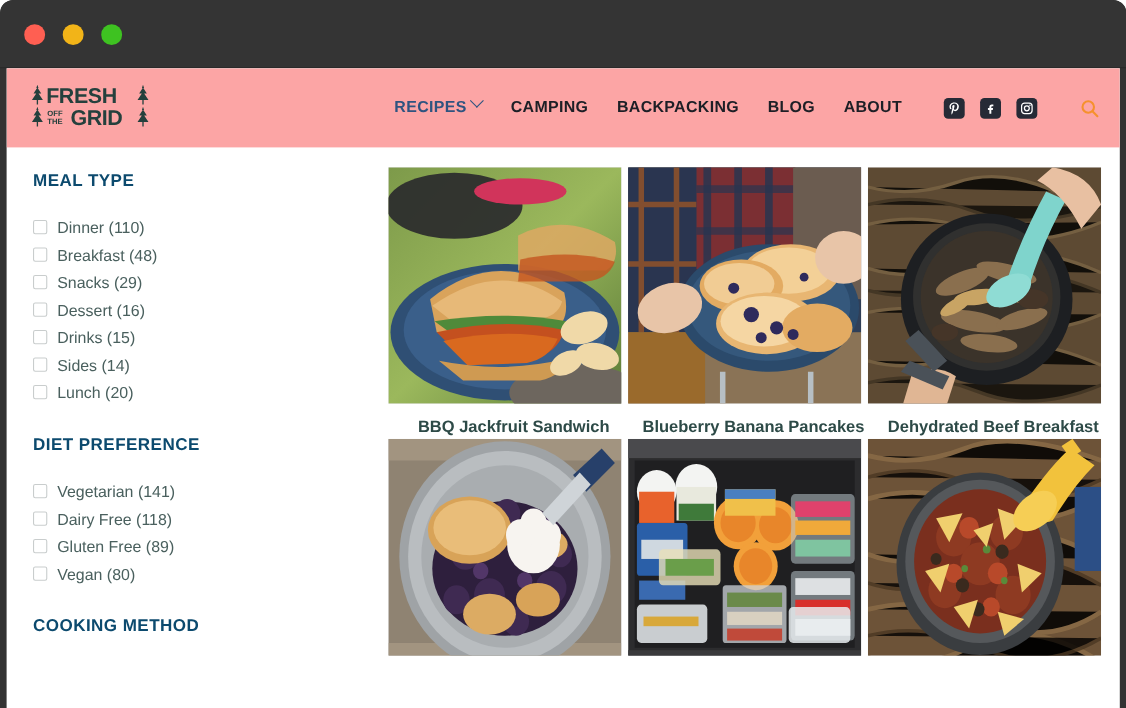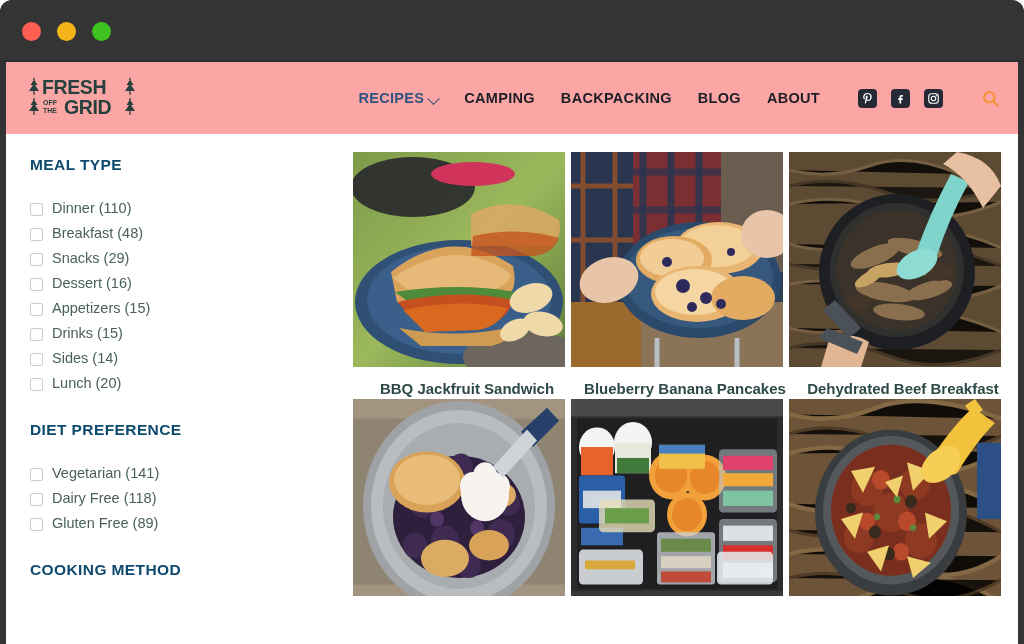--- a/index.html
+++ b/index.html
@@ -53,21 +53,21 @@
   }
   .logo { width: 112px; height: 48px; flex: 0 0 auto; }
 
   .nav {
     margin-left: auto;
     display: flex; align-items: center; gap: 26px;
   }
   .nav-item {
     font-size: 14.5px; font-weight: bold; letter-spacing: .3px;
     color: #1d1f26; white-space: nowrap; cursor: pointer;
-    display: flex; align-items: flex-end; gap: 5px;
+    display: flex; align-items: flex-start; gap: 5px;
   }
   .nav-item.active { color: #2f5480; }
   .chev { display: inline-block; width: 9px; height: 9px;
           border-right: 1.6px solid #2f5480; border-bottom: 1.6px solid #2f5480;
           transform: rotate(45deg) translate(-2px,-2px); }
 
   .socials { display: flex; align-items: center; gap: 14px; margin-left: 12px; }
   .soc {
     width: 19px; height: 19px; border-radius: 4px;
     background: #262a36; color: #fff;
@@ -82,21 +82,21 @@
   .sidebar {
     width: 335px; flex: 0 0 335px;
     padding: 22px 0 0 24px;
   }
   .filter-title {
     font-size: 15.5px; font-weight: bold; letter-spacing: .4px;
     color: #0c4a6e; margin-bottom: 26px;
   }
   .filter-group { margin-bottom: 30px; }
   .filter-row {
-    display: flex; align-items: flex-end; gap: 9px;
+    display: flex; align-items: flex-start; gap: 9px;
     margin-bottom: 9px; cursor: pointer;
   }
   .cb {
     width: 13px; height: 13px; flex: 0 0 13px;
     border: 1px solid #c9cdcd; background: #fff; border-radius: 2px;
   }
   .filter-label { font-size: 14.5px; color: #4a605e; }
 
   
   .grid-wrap { flex: 1; padding: 18px 6px 0 12px; }
@@ -223,24 +223,20 @@
           <div class="filter-row">
             <span class="cb"></span>
             <span class="filter-label">Snacks (29)</span>
           </div>
           <div class="filter-row">
             <span class="cb"></span>
             <span class="filter-label">Dessert (16)</span>
           </div>
           <div class="filter-row">
             <span class="cb"></span>
-            <span class="filter-label">Appetizers (15)</span>
-          </div>
-          <div class="filter-row">
-            <span class="cb"></span>
             <span class="filter-label">Drinks (15)</span>
           </div>
           <div class="filter-row">
             <span class="cb"></span>
             <span class="filter-label">Sides (14)</span>
           </div>
           <div class="filter-row">
             <span class="cb"></span>
             <span class="filter-label">Lunch (20)</span>
           </div>
@@ -253,20 +249,24 @@
             <span class="cb"></span>
             <span class="filter-label">Vegetarian (141)</span>
           </div>
           <div class="filter-row">
             <span class="cb"></span>
             <span class="filter-label">Dairy Free (118)</span>
           </div>
           <div class="filter-row">
             <span class="cb"></span>
             <span class="filter-label">Gluten Free (89)</span>
+          </div>
+          <div class="filter-row">
+            <span class="cb"></span>
+            <span class="filter-label">Vegan (80)</span>
           </div>
         </div>
 
         <div class="filter-group">
           <div class="filter-title">COOKING METHOD</div>
         </div>
       </div>
 
       <div class="grid-wrap">
         <div class="grid">

